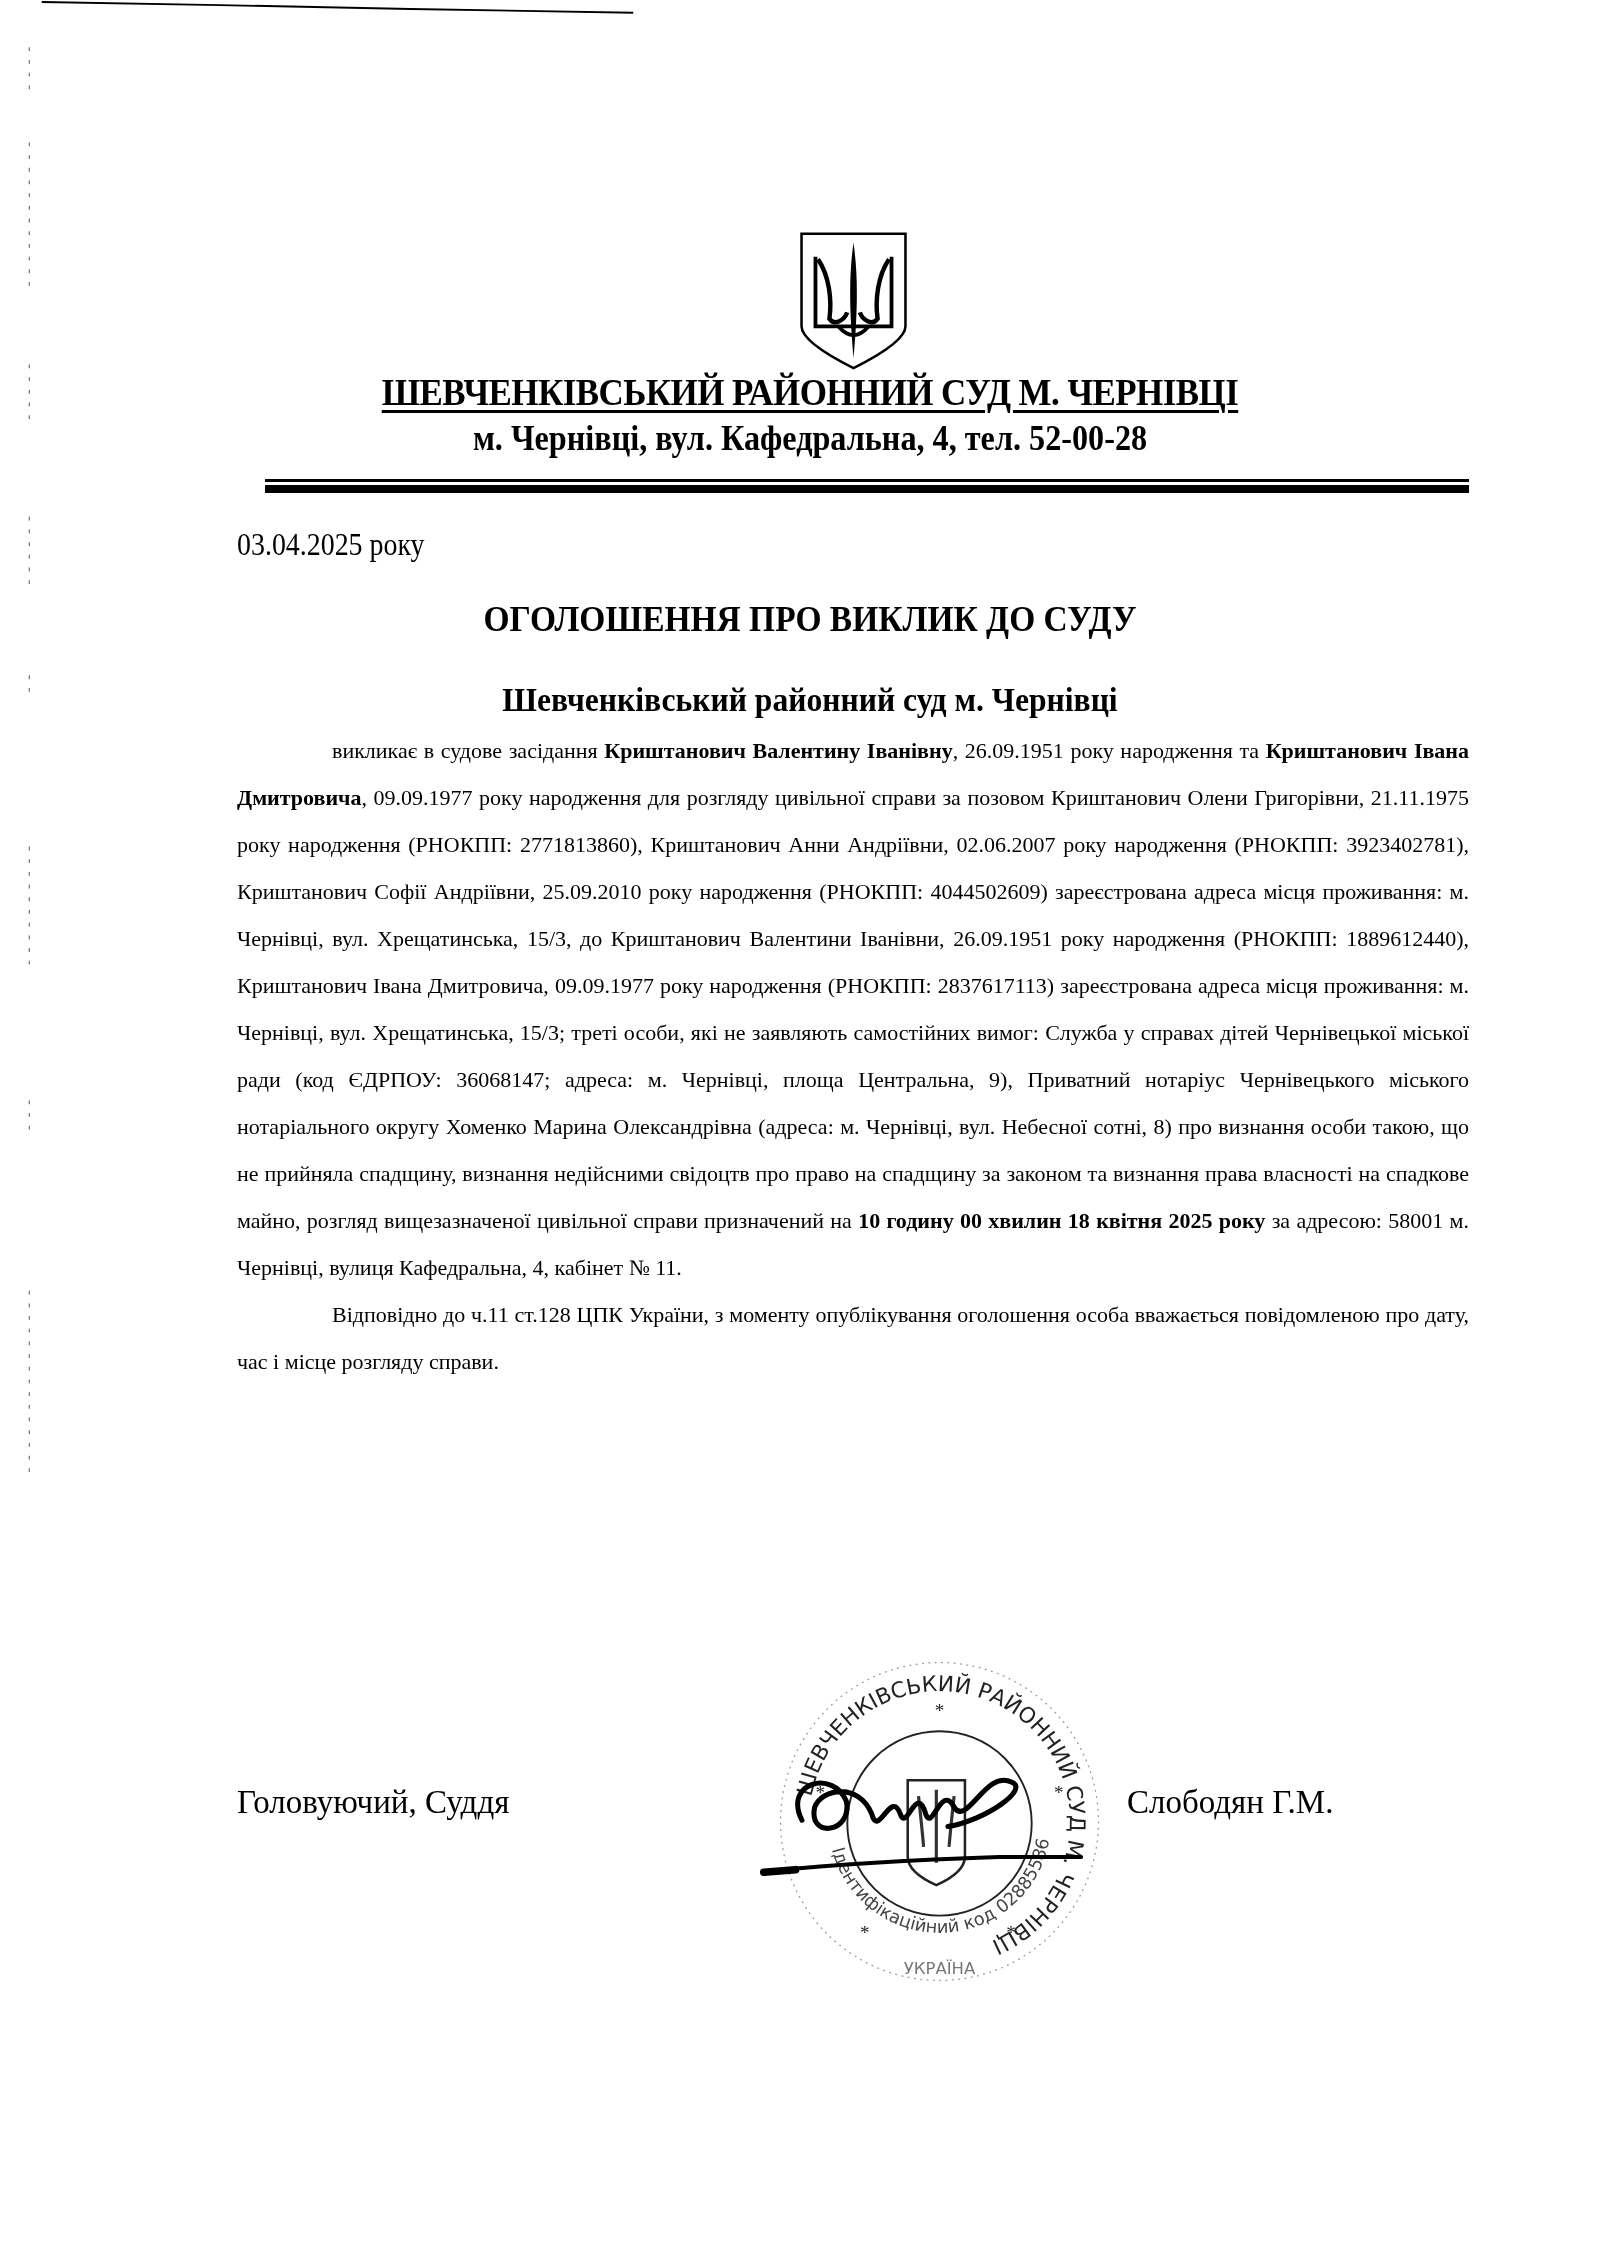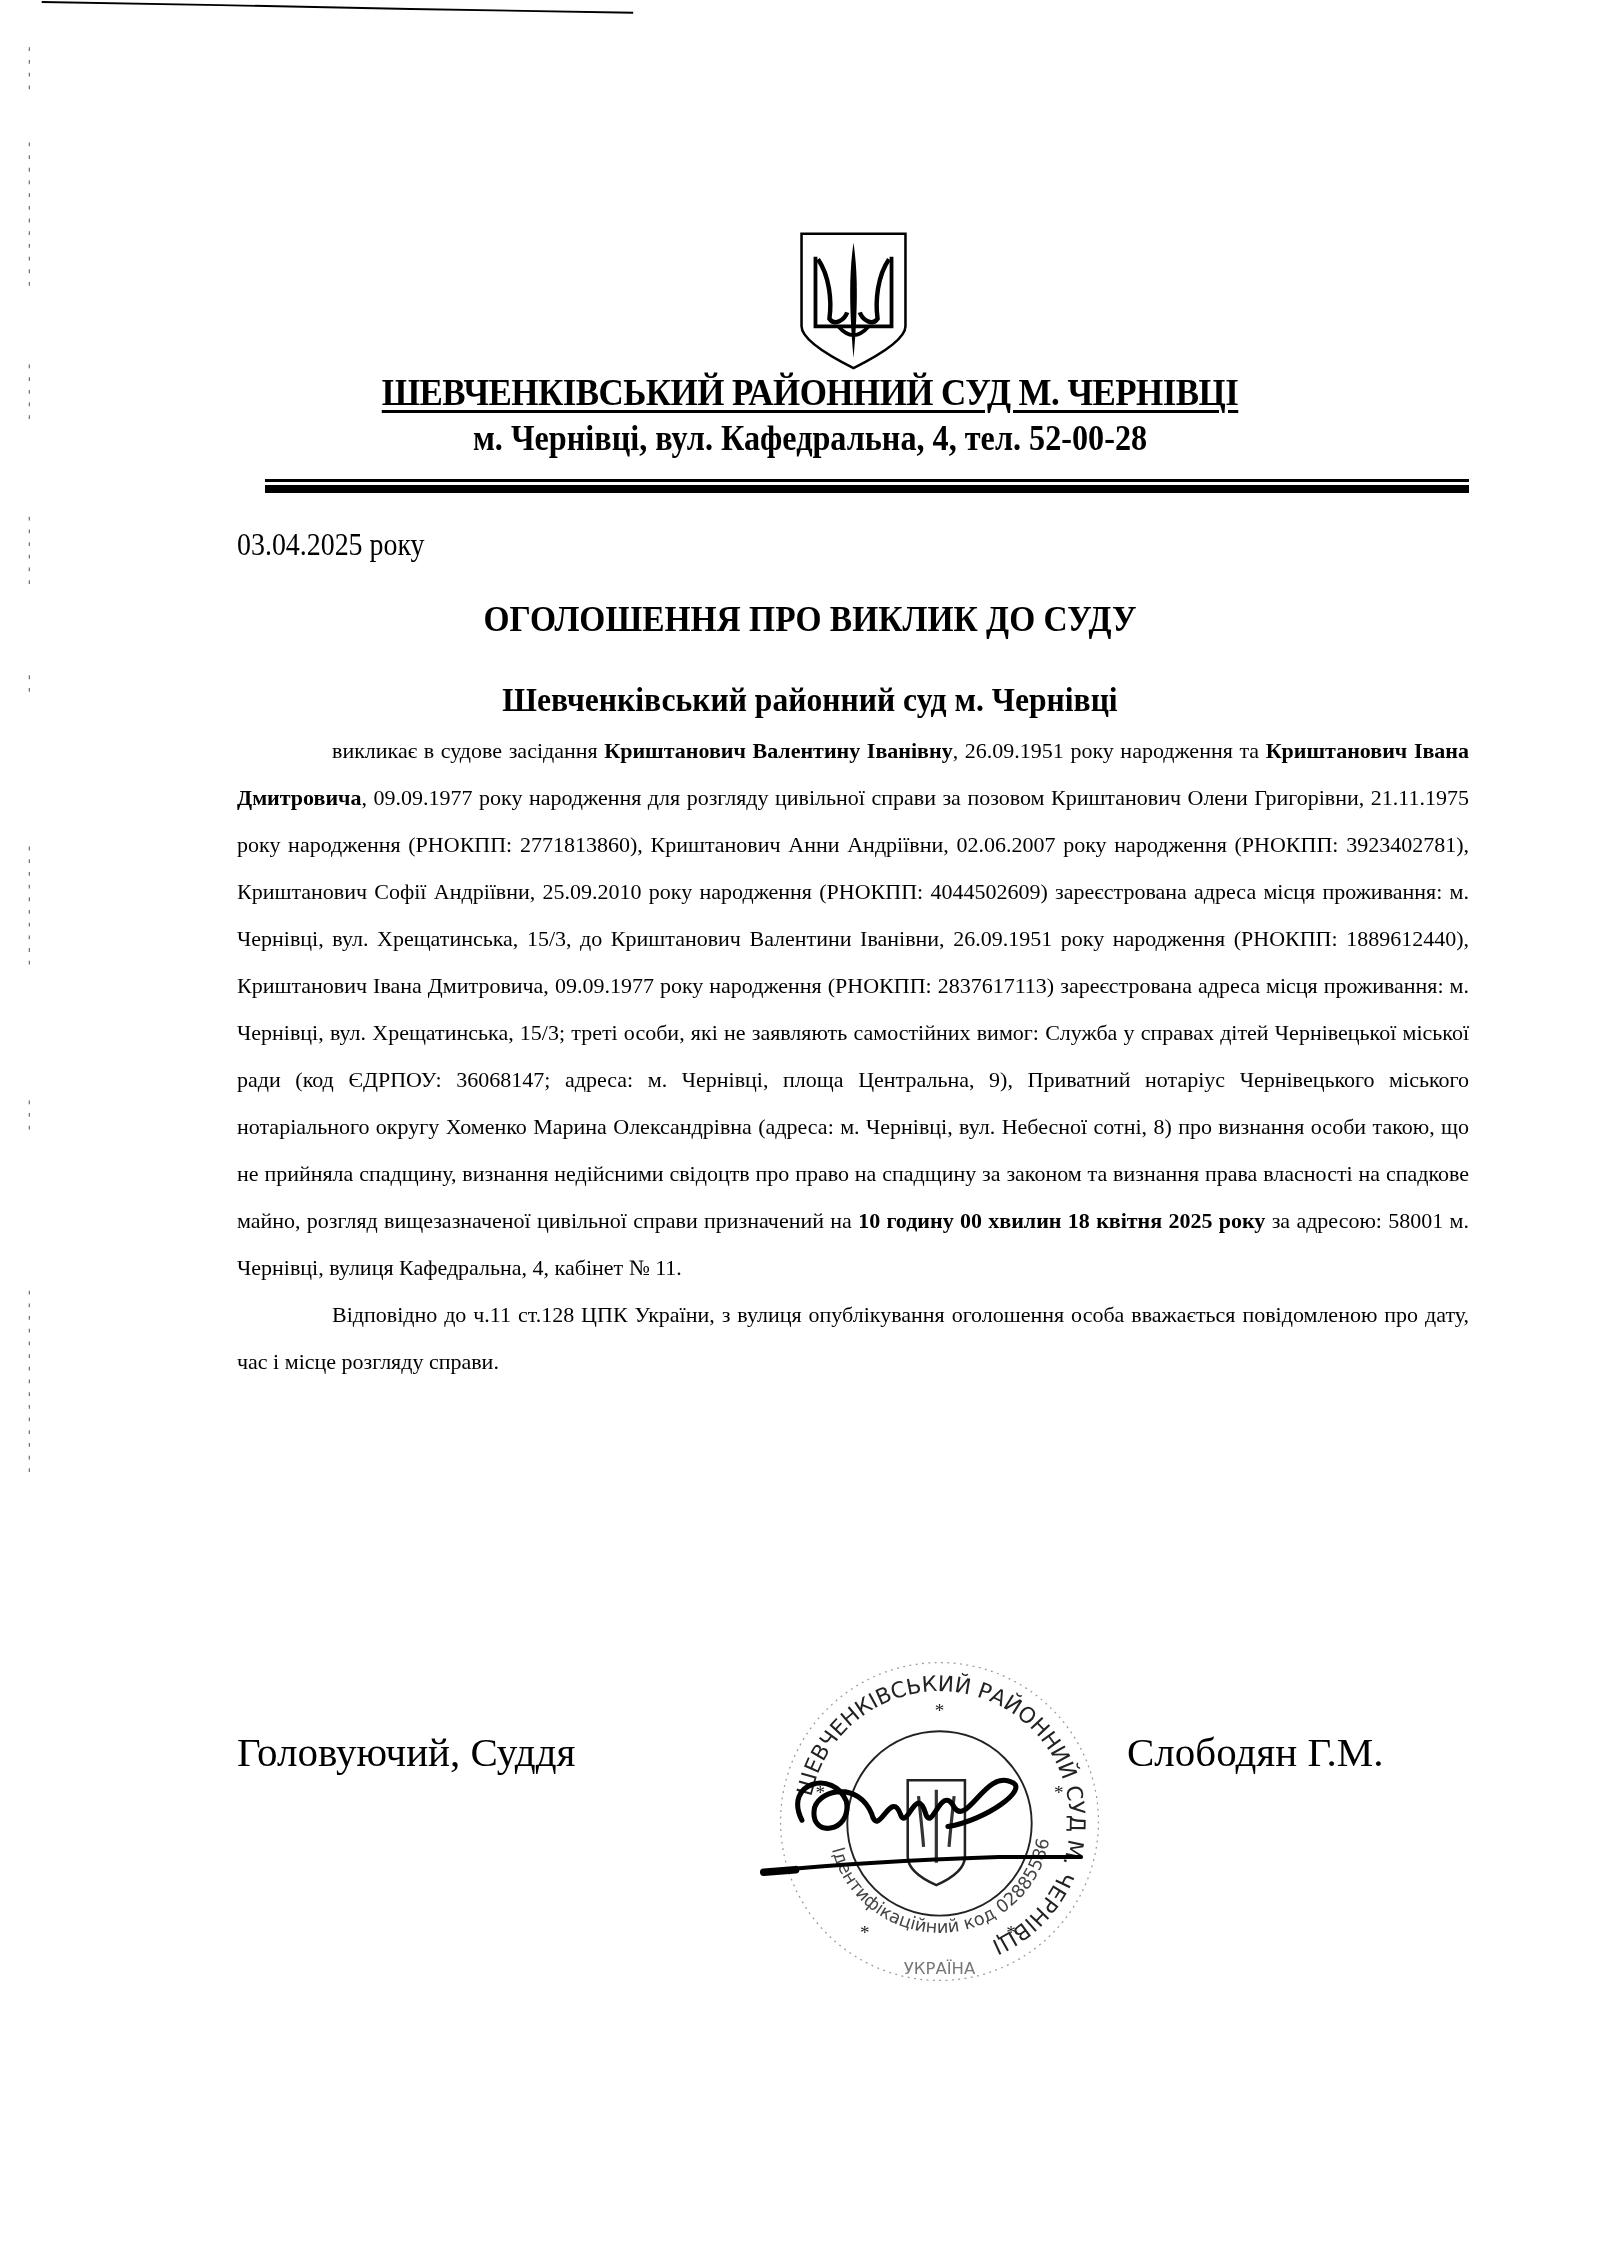--- a/index.html
+++ b/index.html
@@ -23,21 +23,21 @@
   #doc-heading { left:0; width:1620px; top:598px; text-align:center; font-size:36px; font-weight:bold;
      transform:scaleX(0.93); }
   #court-name { left:0; width:1620px; top:681px; text-align:center; font-size:34px; font-weight:bold;
      transform:scaleX(0.93); }
 
   #body { left:237px; top:727px; width:1232px; font-size:22px; line-height:47px; }
   #body p { margin:0; text-align:justify; text-align-last:left; text-indent:95px; }
   #body p.first { text-indent:95px; }
   #body b { font-weight:bold; }
 
-  #sign-row { left:237px; top:1728px; width:1232px; height:51px; font-size:41px; }
+  #sign-row { left:237px; top:1784px; width:1232px; height:51px; font-size:33px; }
   #sign-role { position:absolute; left:0; top:0; }
   #sign-name { position:absolute; left:890px; top:0;text-align:center; }
 
   #stamp { left:771px; top:1653px; width:337px; height:337px; }
   #signature { left:757px; top:1744px; width:331px; height:146px; }
 </style>
 </head>
 <body>
 
 <svg id="top-edge" class="abs" viewBox="0 0 1000 40">
@@ -60,21 +60,21 @@
 <div id="court-address" class="abs">м. Чернівці, вул. Кафедральна, 4, тел. 52-00-28</div>
 <div id="rule-thin" class="abs"></div>
 <div id="rule-thick" class="abs"></div>
 
 <div id="date" class="abs">03.04.2025 року</div>
 <div id="doc-heading" class="abs">ОГОЛОШЕННЯ ПРО ВИКЛИК ДО СУДУ</div>
 <div id="court-name" class="abs">Шевченківський районний суд м. Чернівці</div>
 
 <div id="body" class="abs">
   <p class="first" id="para1"><span>викликає в судове засідання </span><b>Криштанович Валентину Іванівну</b><span>, 26.09.1951 року народження та </span><b>Криштанович Івана Дмитровича</b><span>, 09.09.1977 року народження для розгляду цивільної справи за позовом Криштанович Олени Григорівни, 21.11.1975 року народження (РНОКПП: 2771813860), Криштанович Анни Андріївни, 02.06.2007 року народження (РНОКПП: 3923402781), Криштанович Софії Андріївни, 25.09.2010 року народження (РНОКПП: 4044502609) зареєстрована адреса місця проживання: м. Чернівці, вул. Хрещатинська, 15/3, до Криштанович Валентини Іванівни, 26.09.1951 року народження (РНОКПП: 1889612440), Криштанович Івана Дмитровича, 09.09.1977 року народження (РНОКПП: 2837617113) зареєстрована адреса місця проживання: м. Чернівці, вул. Хрещатинська, 15/3; треті особи, які не заявляють самостійних вимог: Служба у справах дітей Чернівецької міської ради (код ЄДРПОУ: 36068147; адреса: м. Чернівці, площа Центральна, 9), Приватний нотаріус Чернівецького міського нотаріального округу Хоменко Марина Олександрівна (адреса: м. Чернівці, вул. Небесної сотні, 8) про визнання особи такою, що не прийняла спадщину, визнання недійсними свідоцтв про право на спадщину за законом та визнання права власності на спадкове майно, розгляд вищезазначеної цивільної справи призначений на </span><b>10 годину 00 хвилин 18 квітня 2025 року</b><span> за адресою: 58001 м. Чернівці, вулиця Кафедральна, 4, кабінет № 11.</span></p>
-  <p id="para2">Відповідно до ч.11 ст.128 ЦПК України, з вулиця опублікування оголошення особа вважається повідомленою про дату, час і місце розгляду справи.</p>
+  <p id="para2">Відповідно до ч.11 ст.128 ЦПК України, з моменту опублікування оголошення особа вважається повідомленою про дату, час і місце розгляду справи.</p>
 </div>
 
 <div id="sign-row" class="abs">
   <span id="sign-role">Головуючий, Суддя</span>
   <span id="sign-name">Слободян Г.М.</span>
 </div>
 
 <svg id="stamp" class="abs" viewBox="0 0 530 530">
   <defs>
     <path id="outerArc" d="M265 265 m-205 0 a205 205 0 1 1 410 0 a205 205 0 1 1 -410 0"></path>

